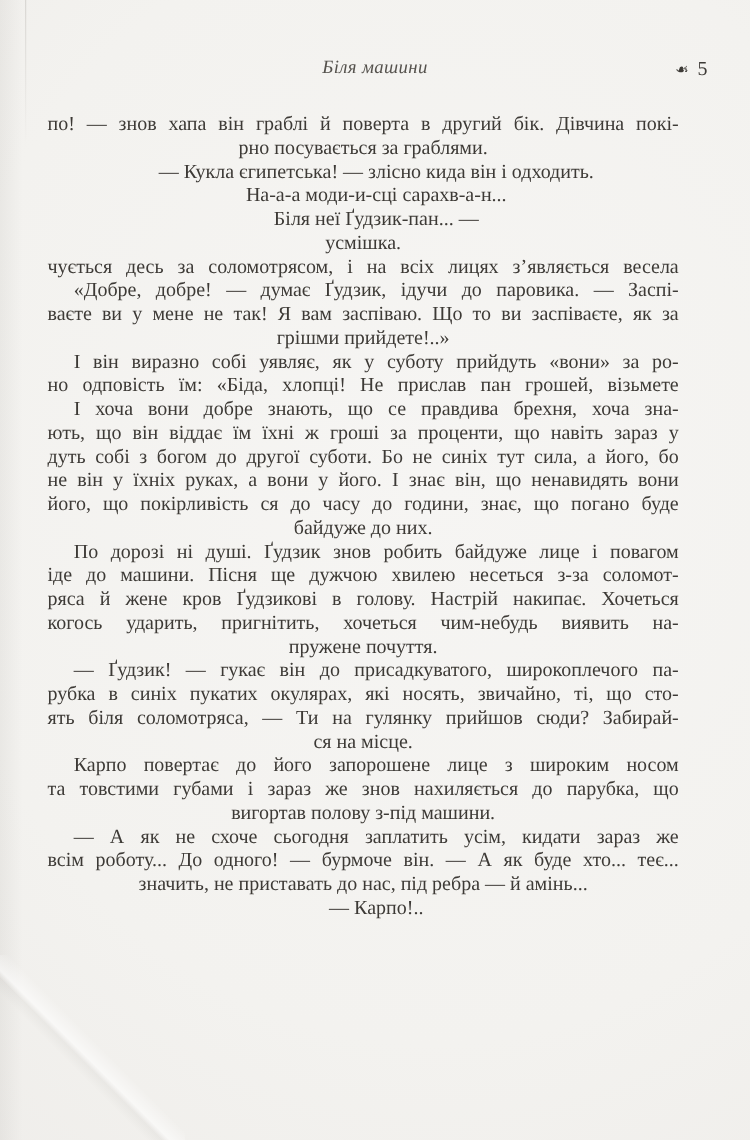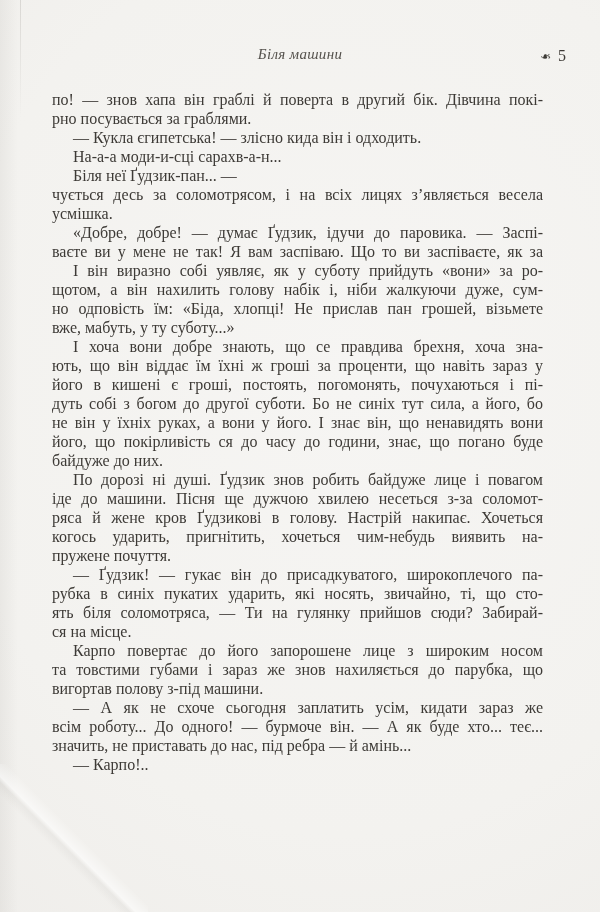--- a/index.html
+++ b/index.html
@@ -51,26 +51,26 @@
     font-family: "DejaVu Sans", sans-serif;
     font-size: 13px; line-height: 1;
     color: var(--text-color, #3d3a36);
   }
   .page-number {
     font-size: 16px; line-height: 20px;
     color: var(--text-color, #3d3a36);
   }
   
   .body-text {
-    margin: 24px 57px 0 52px;
+    margin: 24px 57px 0 38px;
     font-size: 16px;
     line-height: 19px;
     color: var(--text-color, #3d3a36);
   }
-  .line { text-align: left; white-space: normal; }
+  .line { text-align: center; white-space: normal; }
   .line.just { text-align: justify; text-align-last: justify; word-spacing: -1px; }
   .line.ind { text-indent: 21px; }
 </style>
 </head>
 <body>
 
 <div class="page">
   <div class="left-shade"></div>
   <div class="edge-line"></div>
   <div class="crease"></div>
@@ -82,42 +82,40 @@
       <span class="page-number">5</span>
     </div>
   </div>
 
   <div class="body-text">
       <div class="line just">по! — знов хапа він граблі й поверта в другий бік. Дівчина покі-</div>
       <div class="line">рно посувається за граблями.</div>
       <div class="line ind">— Кукла єгипетська! — злісно кида він і одходить.</div>
       <div class="line ind">На-а-а моди-и-сці сарахв-а-н...</div>
       <div class="line ind">Біля неї Ґудзик-пан... —</div>
+      <div class="line">усмішка.</div>
       <div class="line just">чується десь за соломотрясом, і на всіх лицях з’являється весела</div>
-      <div class="line">усмішка.</div>
       <div class="line just ind">«Добре, добре! — думає Ґудзик, ідучи до паровика. — Заспі-</div>
       <div class="line just">ваєте ви у мене не так! Я вам заспіваю. Що то ви заспіваєте, як за</div>
+      <div class="line">грішми прийдете!..»</div>
       <div class="line just ind">І він виразно собі уявляє, як у суботу прийдуть «вони» за ро-</div>
-      <div class="line just">щотом, а він нахилить голову набік і, ніби жалкуючи дуже, сум-</div>
       <div class="line just">но одповість їм: «Біда, хлопці! Не прислав пан грошей, візьмете</div>
-      <div class="line">вже, мабуть, у ту суботу...»</div>
       <div class="line just ind">І хоча вони добре знають, що се правдива брехня, хоча зна-</div>
       <div class="line just">ють, що він віддає їм їхні ж гроші за проценти, що навіть зараз у</div>
-      <div class="line just">його в кишені є гроші, постоять, погомонять, почухаються і пі-</div>
       <div class="line just">дуть собі з богом до другої суботи. Бо не синіх тут сила, а його, бо</div>
       <div class="line just">не він у їхніх руках, а вони у його. І знає він, що ненавидять вони</div>
       <div class="line just">його, що покірливість ся до часу до години, знає, що погано буде</div>
       <div class="line">байдуже до них.</div>
       <div class="line just ind">По дорозі ні душі. Ґудзик знов робить байдуже лице і повагом</div>
       <div class="line just">іде до машини. Пісня ще дужчою хвилею несеться з-за соломот-</div>
       <div class="line just">ряса й жене кров Ґудзикові в голову. Настрій накипає. Хочеться</div>
       <div class="line just">когось ударить, пригнітить, хочеться чим-небудь виявить на-</div>
       <div class="line">пружене почуття.</div>
       <div class="line just ind">— Ґудзик! — гукає він до присадкуватого, широкоплечого па-</div>
-      <div class="line just">рубка в синіх пукатих ударить, які носять, звичайно, ті, що сто-</div>
+      <div class="line just">рубка в синіх пукатих окулярах, які носять, звичайно, ті, що сто-</div>
       <div class="line just">ять біля соломотряса, — Ти на гулянку прийшов сюди? Забирай-</div>
       <div class="line">ся на місце.</div>
       <div class="line just ind">Карпо повертає до його запорошене лице з широким носом</div>
       <div class="line just">та товстими губами і зараз же знов нахиляється до парубка, що</div>
       <div class="line">вигортав полову з-під машини.</div>
       <div class="line just ind">— А як не схоче сьогодня заплатить усім, кидати зараз же</div>
       <div class="line just">всім роботу... До одного! — бурмоче він. — А як буде хто... теє...</div>
       <div class="line">значить, не приставать до нас, під ребра — й амінь...</div>
       <div class="line ind">— Карпо!..</div>
     </div>

